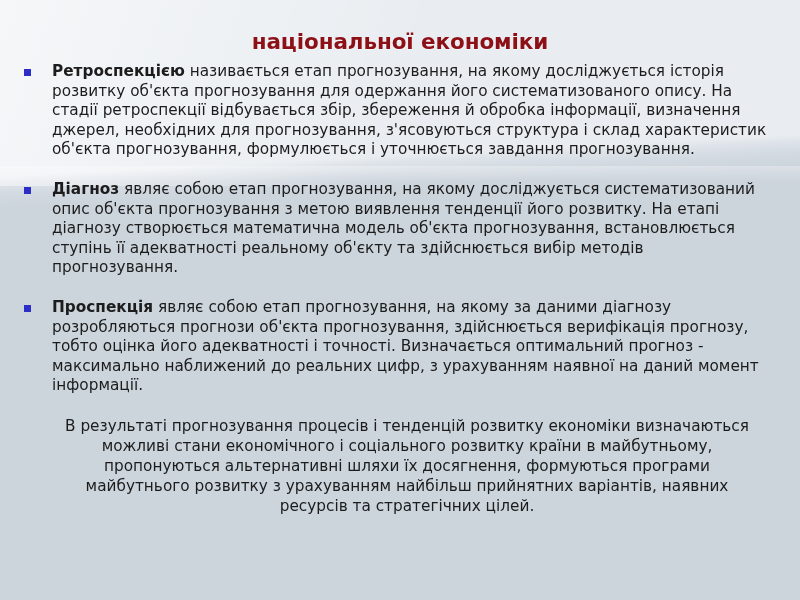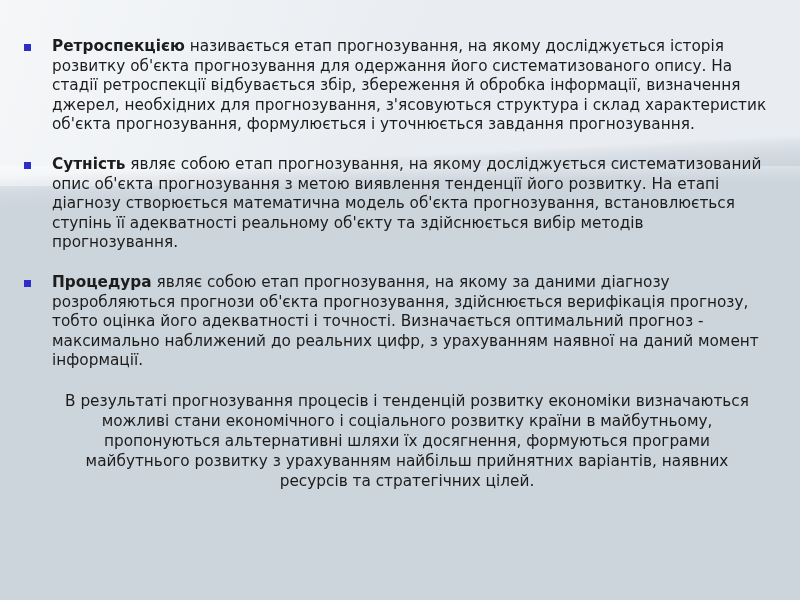--- a/index.html
+++ b/index.html
@@ -111,38 +111,39 @@
   }
 </style>
 </head>
 <body>
 
 <div id="slide">
   <div class="content">
 
     <h1 class="slide-title">
       <br>
+      <span>національної економіки</span>
     </h1>
 
 
     <ul class="bullets">
 
       <li>
         <span class="marker"></span>
         <b>Ретроспекцією</b><span> називається етап прогнозування, на якому досліджується історія розвитку об'єкта прогнозування  для одержання його систематизованого опису. На стадії ретроспекції відбувається збір, збереження й обробка інформації, визначення  джерел, необхідних  для прогнозування, з'ясовуються структура і склад характеристик об'єкта прогнозування, формулюється і уточнюється завдання прогнозування.</span>
       </li>
 
       <li>
         <span class="marker"></span>
-        <b>Сутність</b><span> являє собою етап прогнозування, на якому досліджується систематизований опис об'єкта прогнозування з  метою виявлення тенденції його розвитку. На етапі діагнозу створюється математична модель об'єкта прогнозування, встановлюється ступінь її адекватності реальному об'єкту та здійснюється вибір методів прогнозування.</span>
+        <b>Діагноз</b><span> являє собою етап прогнозування, на якому досліджується систематизований опис об'єкта прогнозування з  метою виявлення тенденції його розвитку. На етапі діагнозу створюється математична модель об'єкта прогнозування, встановлюється ступінь її адекватності реальному об'єкту та здійснюється вибір методів прогнозування.</span>
       </li>
 
       <li>
         <span class="marker"></span>
-        <b>Процедура</b><span> являє собою етап прогнозування, на якому за даними діагнозу розробляються прогнози об'єкта прогнозування, здійснюється верифікація прогнозу, тобто оцінка його адекватності і точності. Визначається оптимальний прогноз - максимально наближений до реальних цифр, з урахуванням наявної на даний момент інформації.</span>
+        <b>Проспекція</b><span> являє собою етап прогнозування, на якому за даними діагнозу розробляються прогнози об'єкта прогнозування, здійснюється верифікація прогнозу, тобто оцінка його адекватності і точності. Визначається оптимальний прогноз - максимально наближений до реальних цифр, з урахуванням наявної на даний момент інформації.</span>
       </li>
 
     </ul>
 
     <p class="closing">В результаті прогнозування процесів і тенденцій  розвитку економіки визначаються можливі стани економічного і соціального розвитку країни в майбутньому, пропонуються альтернативні шляхи їх досягнення, формуються програми майбутнього розвитку з урахуванням найбільш прийнятних варіантів, наявних ресурсів та стратегічних цілей.</p>
 
   </div>
 </div>
 
 </body></html>

